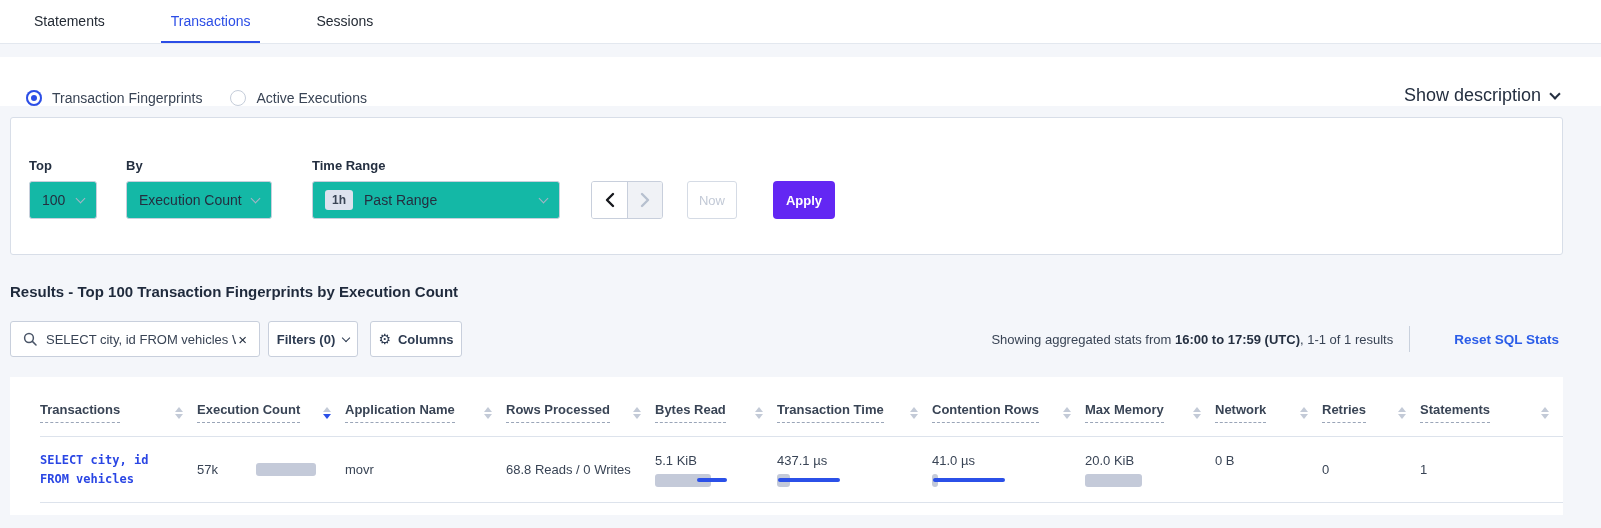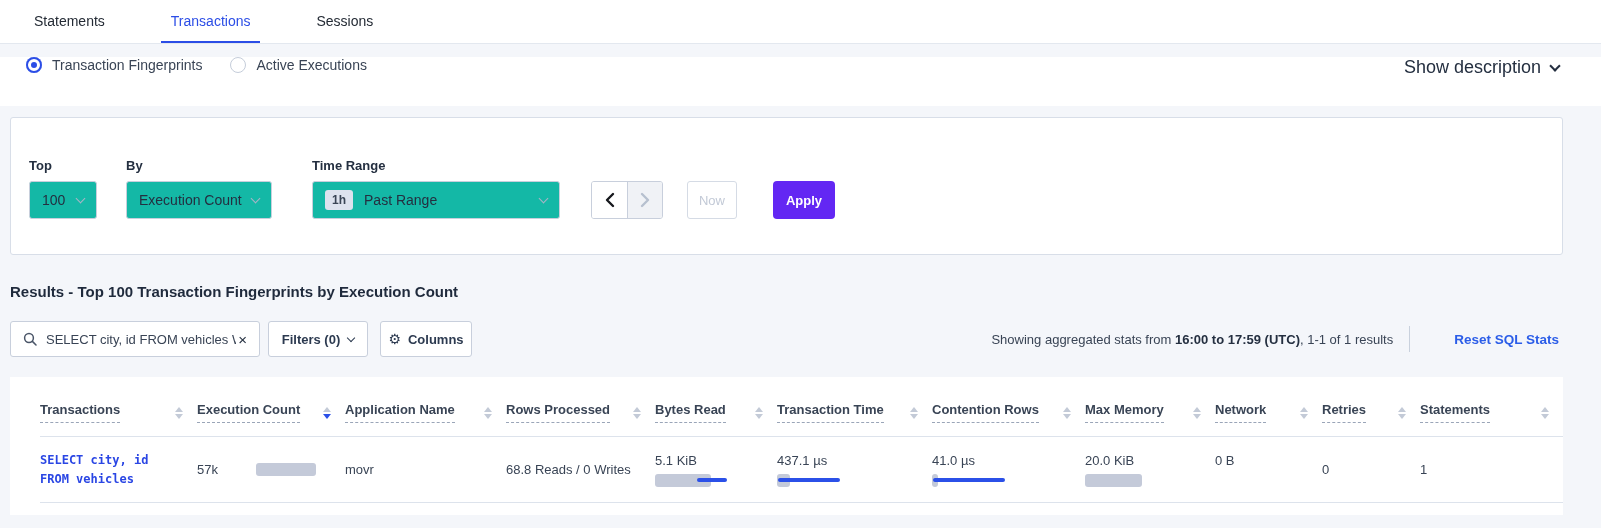--- a/index.html
+++ b/index.html
@@ -8,21 +8,21 @@
   .page { position:relative; width:1601px; height:528px; background:#f4f6fa; overflow:hidden; }
 
   
   .tabbar { height:44px; background:#fff; border-bottom:1px solid #e3e8ef; display:flex; align-items:stretch; padding-left:24px; }
   .tab { display:flex; align-items:center; padding:0 10px; margin-right:46px; font-size:14px; color:#242b35; cursor:pointer; border-bottom:2px solid transparent; }
   .tab.active { color:#2b4de6; border-bottom-color:#2b4de6; font-weight:400; }
 
   .strip { height:13px; }
 
   
-  .radiobar { height:49px; background:#fff; display:flex; align-items:flex-start; padding:0 42px 0 26px; }
+  .radiobar { height:49px; background:#fff; display:flex; align-items:flex-end; padding:0 42px 0 26px; }
   .radio-group { display:flex; align-items:center; margin-right:28px; cursor:pointer; }
   .radio-outer { width:16px; height:16px; border-radius:50%; margin-right:10px; flex:none; }
   .radio-outer.sel { background:#2b4de6; box-shadow: inset 0 0 0 2px #2b4de6, inset 0 0 0 5px #fff; }
   .radio-outer.unsel { background:#fff; border:1px solid #c5cdda; }
   .radio-label { font-size:14px; color:#394455; }
   .spacer { flex:1; }
   .show-desc { display:flex; align-items:center; font-size:18px; color:#242f40; cursor:pointer; }
   .chev { display:inline-block; width:8px; height:8px; border-right:2px solid #242f40; border-bottom:2px solid #242f40; transform:rotate(45deg); margin-left:10px; margin-top:-4px; }
 
   
@@ -41,21 +41,21 @@
   .now-btn { margin-left:8px; width:50px; height:38px; border:1px solid #d5dbe5; border-radius:3px; background:#fff; color:#c2c9d6; font-size:13px; display:flex; align-items:center; justify-content:center; cursor:default; }
   .apply-btn { margin-left:20px; width:62px; height:38px; border:none; border-radius:4px; background:#6327f3; color:#fff; font-size:13px; font-weight:bold; display:flex; align-items:center; justify-content:center; cursor:pointer; font-family:inherit; }
 
   
   .results-heading { margin:28px 0 0 10px; font-size:15px; font-weight:bold; color:#1f2a3c; }
   .controls-row { display:flex; align-items:center; margin:21px 42px 0 10px; height:36px; }
   .searchbox { width:250px; height:36px; background:#fff; border:1px solid #c8cfdc; border-radius:3px; display:flex; align-items:center; padding:0 10px 0 12px; }
   .searchbox input { border:none; outline:none; flex:1; font-size:13px; color:#394455; font-family:inherit; margin-left:9px; min-width:0; background:transparent; }
   .clear-x { font-size:15px; color:#242f40; cursor:pointer; line-height:1; padding:0 2px; }
   .btn { height:36px; background:#fff; border:1px solid #c8cfdc; border-radius:3px; display:flex; align-items:center; justify-content:center; font-size:13px; font-weight:bold; color:#2c3a50; cursor:pointer; }
-  .filters-btn { width:100px; margin-left:8px; }
+  .filters-btn { width:90px; margin-left:8px; }
   .filters-btn .schev { width:6px; height:6px; border-right:1.8px solid #2c3a50; border-bottom:1.8px solid #2c3a50; transform:rotate(45deg); margin-left:8px; margin-top:-3px; }
   .columns-btn { width:92px; margin-left:12px; }
   .gear { font-family:"DejaVu Sans",sans-serif; font-size:14px; font-weight:normal; margin-right:7px; color:#2c3a50; }
   .stats { margin-left:auto; font-size:13px; color:#394455; display:flex; align-items:center; }
   .stats b { font-weight:bold; color:#242f40; }
   .v-div { width:1px; height:26px; background:#c9d1dd; margin:0 16px; }
   .reset-link { font-size:13.5px; font-weight:bold; color:#2b5de8; cursor:pointer; white-space:nowrap;margin-left:28px; }
 
   
   .table-card { margin:20px 38px 0 10px; background:#fff; padding:0 0 12px 30px; }

